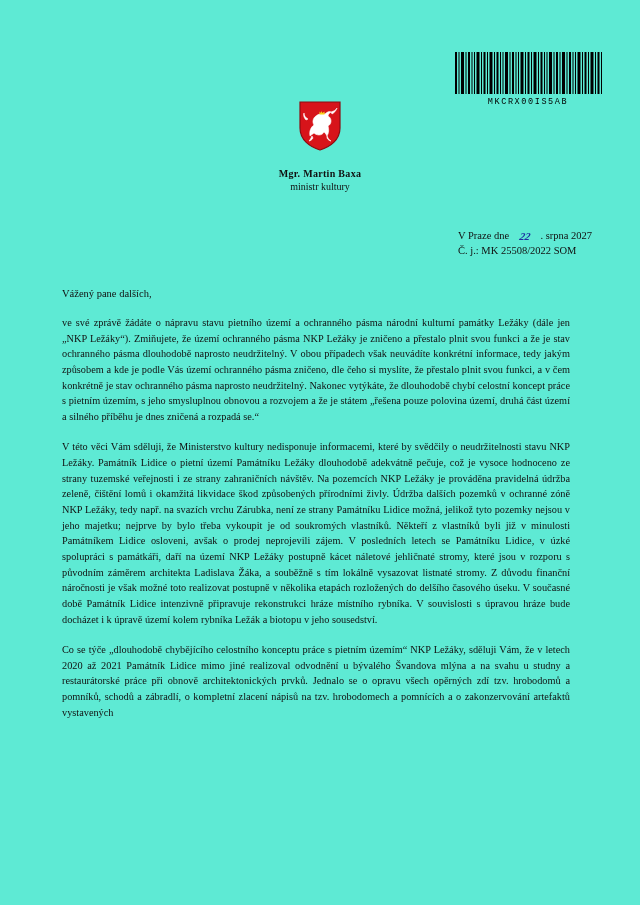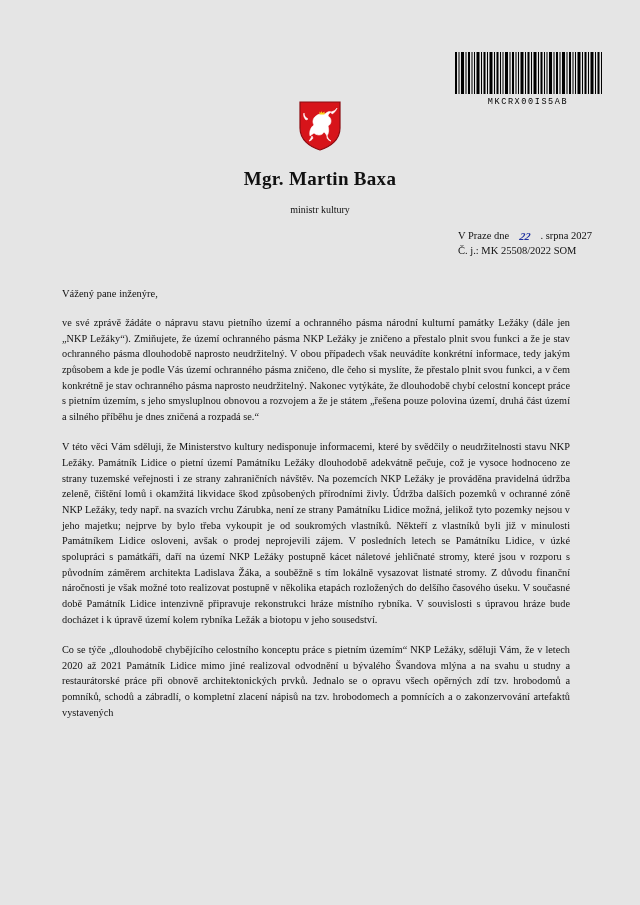--- a/index.html
+++ b/index.html
@@ -8,21 +8,21 @@
     background: #ffffff;
   }
   body {
     font-family: "Liberation Serif", serif;
     color: #111111;
   }
   .page {
     position: relative;
     width: 640px;
     height: 905px;
-    background: #e5e5e5;
+    background: #5eead4;
     overflow: hidden;
     box-sizing: border-box;
   }
   
   .barcode-block {
     position: absolute;
     top: 52px;
     right: 38px;
     width: 148px;
     text-align: center;
@@ -50,27 +50,27 @@
   .emblem svg { display: inline-block; }
   
   .name-block {
     position: absolute;
     top: 168px;
     left: 0;
     right: 0;
     text-align: center;
   }
   .name {
-    font-size: 19px;
+    font-size: 10px;
     font-weight: bold;
     letter-spacing: 0.3px;
   }
   .role {
     font-size: 10px;
-    margin-top: 14px;
+    margin-top: 2px;
   }
   
   .meta-block {
     position: absolute;
     top: 228px;
     right: 48px;
     text-align: left;
     font-size: 10.5px;
     line-height: 1.45;
   }
@@ -200,19 +200,19 @@
   <div class="meta-block">
     <div class="meta-line-1">
       <span>V Praze dne</span>
       <span class="sig-date">22</span>
       <span>. srpna 2027</span>
     </div>
     <div>Č. j.: MK 25508/2022 SOM</div>
   </div>
 
   <div class="body-wrap">
-    <div class="salutation">Vážený pane inženýre,</div>
+    <div class="salutation">Vážený pane dalších,</div>
     <p class="par">ve své zprávě žádáte o nápravu stavu pietního území a ochranného pásma národní kulturní památky Ležáky (dále jen „NKP Ležáky“). Zmiňujete, že území ochranného pásma NKP Ležáky je zničeno a přestalo plnit svou funkci a že je stav ochranného pásma dlouhodobě naprosto neudržitelný. V obou případech však neuvádíte konkrétní informace, tedy jakým způsobem a kde je podle Vás území ochranného pásma zničeno, dle čeho si myslíte, že přestalo plnit svou funkci, a v čem konkrétně je stav ochranného pásma naprosto neudržitelný. Nakonec vytýkáte, že dlouhodobě chybí celostní koncept práce s pietním územím, s jeho smysluplnou obnovou a rozvojem a že je státem „řešena pouze polovina území, druhá část území a silného příběhu je dnes zničená a rozpadá se.“</p>
     <p class="par">V této věci Vám sděluji, že Ministerstvo kultury nedisponuje informacemi, které by svědčily o neudržitelnosti stavu NKP Ležáky. Památník Lidice o pietní území Památníku Ležáky dlouhodobě adekvátně pečuje, což je vysoce hodnoceno ze strany tuzemské veřejnosti i ze strany zahraničních návštěv. Na pozemcích NKP Ležáky je prováděna pravidelná údržba zeleně, čištění lomů i okamžitá likvidace škod způsobených přírodními živly. Údržba dalších pozemků v ochranné zóně NKP Ležáky, tedy např. na svazích vrchu Zárubka, není ze strany Památníku Lidice možná, jelikož tyto pozemky nejsou v jeho majetku; nejprve by bylo třeba vykoupit je od soukromých vlastníků. Někteří z vlastníků byli již v minulosti Památníkem Lidice osloveni, avšak o prodej neprojevili zájem. V posledních letech se Památníku Lidice, v úzké spolupráci s památkáři, daří na území NKP Ležáky postupně kácet náletové jehličnaté stromy, které jsou v rozporu s původním záměrem architekta Ladislava Žáka, a souběžně s tím lokálně vysazovat listnaté stromy. Z důvodu finanční náročnosti je však možné toto realizovat postupně v několika etapách rozložených do delšího časového úseku. V současné době Památník Lidice intenzivně připravuje rekonstrukci hráze místního rybníka. V souvislosti s úpravou hráze bude docházet i k úpravě území kolem rybníka Ležák a biotopu v jeho sousedství.</p>
     <p class="par">Co se týče „dlouhodobě chybějícího celostního konceptu práce s pietním územím“ NKP Ležáky, sděluji Vám, že v letech 2020 až 2021 Památník Lidice mimo jiné realizoval odvodnění u bývalého Švandova mlýna a na svahu u studny a restaurátorské práce při obnově architektonických prvků. Jednalo se o opravu všech opěrných zdí tzv. hrobodomů a pomníků, schodů a zábradlí, o kompletní zlacení nápisů na tzv. hrobodomech a pomnících a o zakonzervování artefaktů vystavených</p>
   </div>
 
 </div>
 
 </body></html>

